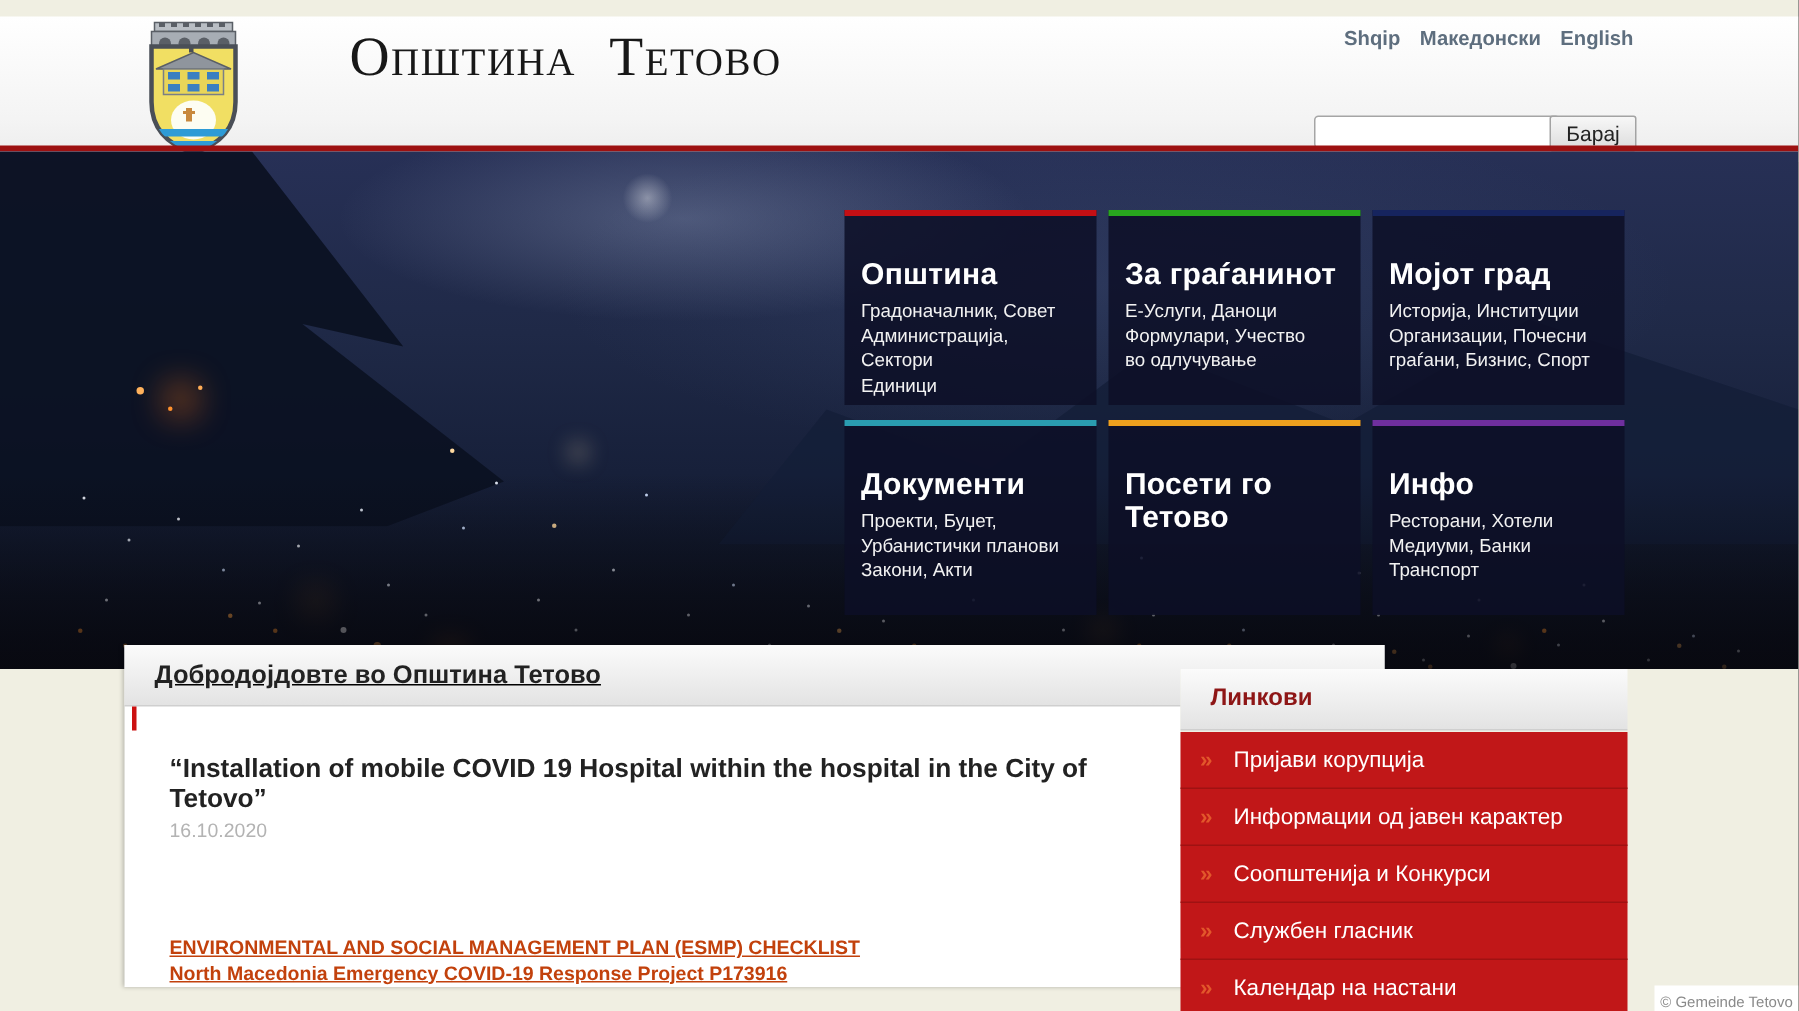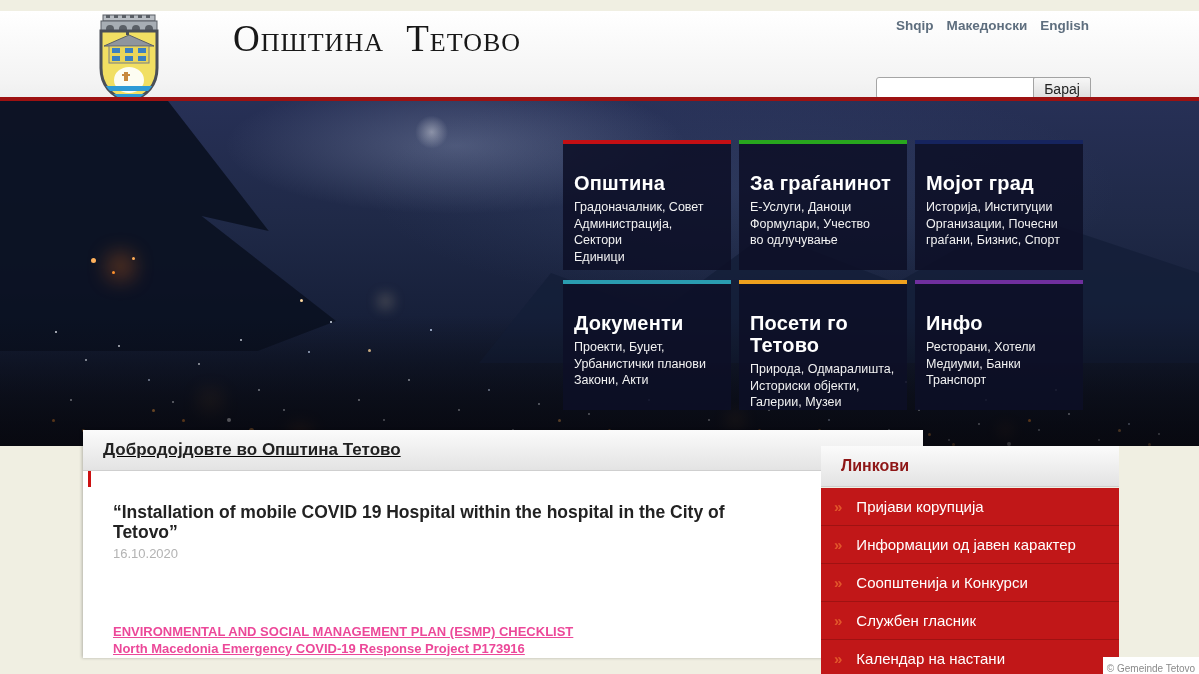--- a/index.html
+++ b/index.html
@@ -96,23 +96,23 @@
                  background:#ffffff;box-shadow:-1px 0 3px rgba(0,0,0,.25);text-decoration:underline;}
   .bar{height:40px;background:linear-gradient(180deg,#fbfbfb,#e3e3e3);
        border-bottom:1px solid #cfcfcf;display:flex;align-items:center;}
   .bar-article{padding-left:20px;font-size:17px;font-weight:bold;color:#222;}
   .red-dash{position:absolute;left:5px;top:41px;width:3px;height:16px;background:#cc1111;}
   .art-title{position:absolute;left:30px;top:73px;width:640px;
              font-size:17.5px;font-weight:bold;color:#222;line-height:19.5px;}
   .art-date{position:absolute;left:30px;top:116px;font-size:13px;color:#b3b3b3;}
   .art-links{position:absolute;left:30px;top:194px;font-size:13px;font-weight:bold;
              line-height:16.5px;}
-  .art-links a{color:#ec4899;text-decoration:underline;display:block;cursor:pointer;}
-
-  .sidebar{position:absolute;left:821px;top:446px;width:298px;height:186px;background:#f0efe2;}
+  .art-links a{color:#c2410c;text-decoration:underline;display:block;cursor:pointer;}
+
+  .sidebar{position:absolute;left:787px;top:446px;width:298px;height:186px;background:#f0efe2;}
   .bar-side{padding-left:20px;font-size:16px;font-weight:bold;color:#8e1616;}
   .side-links{position:absolute;left:0;top:42px;width:298px;}
   .side-link{height:37px;background:#c11718;border-bottom:1px solid #9f1212;
              display:flex;align-items:center;color:#fff;font-size:15px;cursor:pointer;}
   .side-link .chev{margin:0 14px 0 13px;color:#e2572b;font-weight:bold;font-size:15px;}
 
   .copyright{position:absolute;left:1103px;top:657px;width:96px;height:23px;
              background:#ffffff;color:#8a8a8a;font-size:10px;line-height:23px;
              text-align:center;}
 </style>
@@ -202,23 +202,20 @@
 граѓани, Бизнис, Спорт</p>
       </div>
       <div class="tile" style="border-top-color: rgb(42, 156, 176);">
         <h3>Документи</h3>
         <p>Проекти, Буџет,
 Урбанистички планови
 Закони, Акти</p>
       </div>
       <div class="tile" style="border-top-color: rgb(238, 160, 30);">
         <h3>Посети го Тетово</h3>
-        <p>Природа, Одмаралишта,
-Историски објекти,
-Галерии, Музеи</p>
       </div>
       <div class="tile" style="border-top-color: rgb(111, 47, 158);">
         <h3>Инфо</h3>
         <p>Ресторани, Хотели
 Медиуми, Банки
 Транспорт</p>
       </div>
     </div>
   </div>
 

